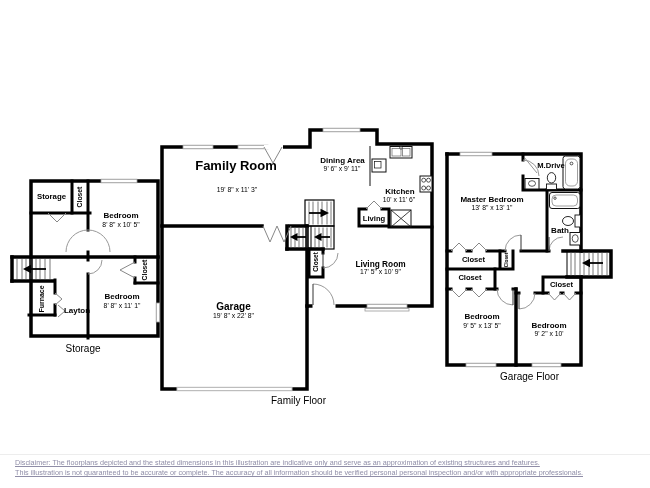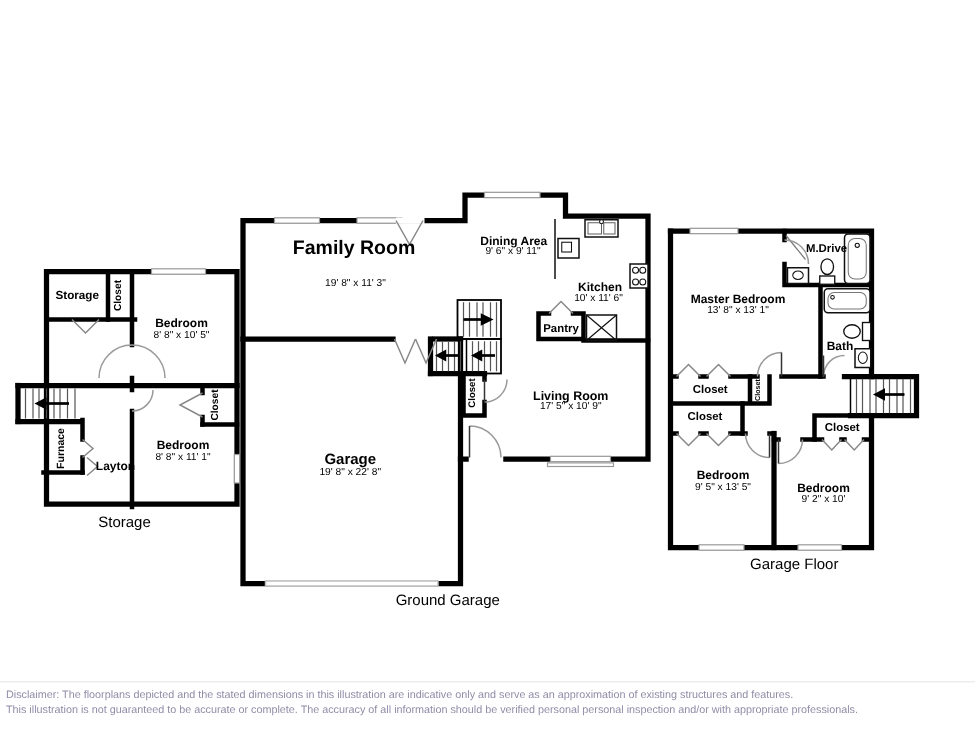--- a/index.html
+++ b/index.html
@@ -5,21 +5,21 @@
   html,body{margin:0;padding:0;background:#fff;}
   .canvas{position:relative;width:650px;height:488px;background:#ffffff;overflow:hidden;
           font-family:"Liberation Sans",sans-serif;}
   .lbl{position:absolute;transform:translate(-50%,-50%);white-space:nowrap;line-height:1;color:#000;}
   .lbl.v{transform:translate(-50%,-50%) rotate(-90deg);}
   .b{font-weight:bold;}
   .address{position:absolute;left:35px;top:10px;font-size:9.5px;color:#222;}
   .logo{position:absolute;left:496px;top:9px;width:146px;height:48px;}
   .plan-svg{position:absolute;left:0;top:0;}
   .sep{position:absolute;left:0;top:454px;width:650px;height:1px;background:#ededed;}
-  .disc{position:absolute;left:4px;font-size:7.2px;color:#8f8da7;letter-spacing:0;}
+  .disc{position:absolute;left:15px;font-size:7.2px;color:#8f8da7;letter-spacing:0;text-decoration:underline;}
   .d1{top:458px;} .d2{top:468px;}
 </style>
 </head>
 <body>
 
 <div class="canvas">
 
 
   <svg class="plan-svg" width="650" height="488" viewBox="0 0 650 488">
 
@@ -236,27 +236,27 @@
   <div class="lbl b" style="left:77px;top:310.5px;font-size:8px">Layton</div>
   <div class="lbl b v" style="left:144.5px;top:270px;font-size:6.8px">Closet</div>
   <div class="lbl" style="left:83px;top:349px;font-size:10px">Storage</div>
 
   <div class="lbl b" style="left:236px;top:165px;font-size:13px">Family Room</div>
   <div class="lbl" style="left:237px;top:190px;font-size:6.8px">19' 8" x 11' 3"</div>
   <div class="lbl b" style="left:342.5px;top:161px;font-size:8px">Dining Area</div>
   <div class="lbl" style="left:342px;top:169px;font-size:6.8px">9' 6" x 9' 11"</div>
   <div class="lbl b" style="left:400px;top:192px;font-size:8px">Kitchen</div>
   <div class="lbl" style="left:399px;top:200px;font-size:6.8px">10' x 11' 6"</div>
-  <div class="lbl b" style="left:374px;top:218.5px;font-size:7.6px">Pantry</div>
+  <div class="lbl b" style="left:374px;top:218.5px;font-size:7.6px">Living</div>
   <div class="lbl b" style="left:380.5px;top:264px;font-size:8.3px">Living Room</div>
   <div class="lbl" style="left:380.5px;top:272px;font-size:6.8px">17' 5" x 10' 9"</div>
   <div class="lbl b" style="left:233.5px;top:307px;font-size:10px">Garage</div>
   <div class="lbl" style="left:233.5px;top:315.5px;font-size:6.8px">19' 8" x 22' 8"</div>
   <div class="lbl b v" style="left:316px;top:261.5px;font-size:6.4px">Closet</div>
-  <div class="lbl" style="left:298.5px;top:401px;font-size:10px">Ground Garage</div>
+  <div class="lbl" style="left:298.5px;top:401px;font-size:10px">Family Floor</div>
 
   <div class="lbl b" style="left:492px;top:200px;font-size:8px">Master Bedroom</div>
   <div class="lbl" style="left:492px;top:208px;font-size:6.8px">13' 8" x 13' 1"</div>
   <div class="lbl b" style="left:551px;top:166px;font-size:7.6px">M.Drive</div>
   <div class="lbl b" style="left:560px;top:230.5px;font-size:8px">Bath</div>
   <div class="lbl b" style="left:473.5px;top:260px;font-size:7.6px">Closet</div>
   <div class="lbl b v" style="left:506.5px;top:260px;font-size:4.8px">Closet</div>
   <div class="lbl b" style="left:470px;top:278px;font-size:7.6px">Closet</div>
   <div class="lbl b" style="left:561.5px;top:284.5px;font-size:7.6px">Closet</div>
   <div class="lbl b" style="left:482px;top:317px;font-size:8px">Bedroom</div>

